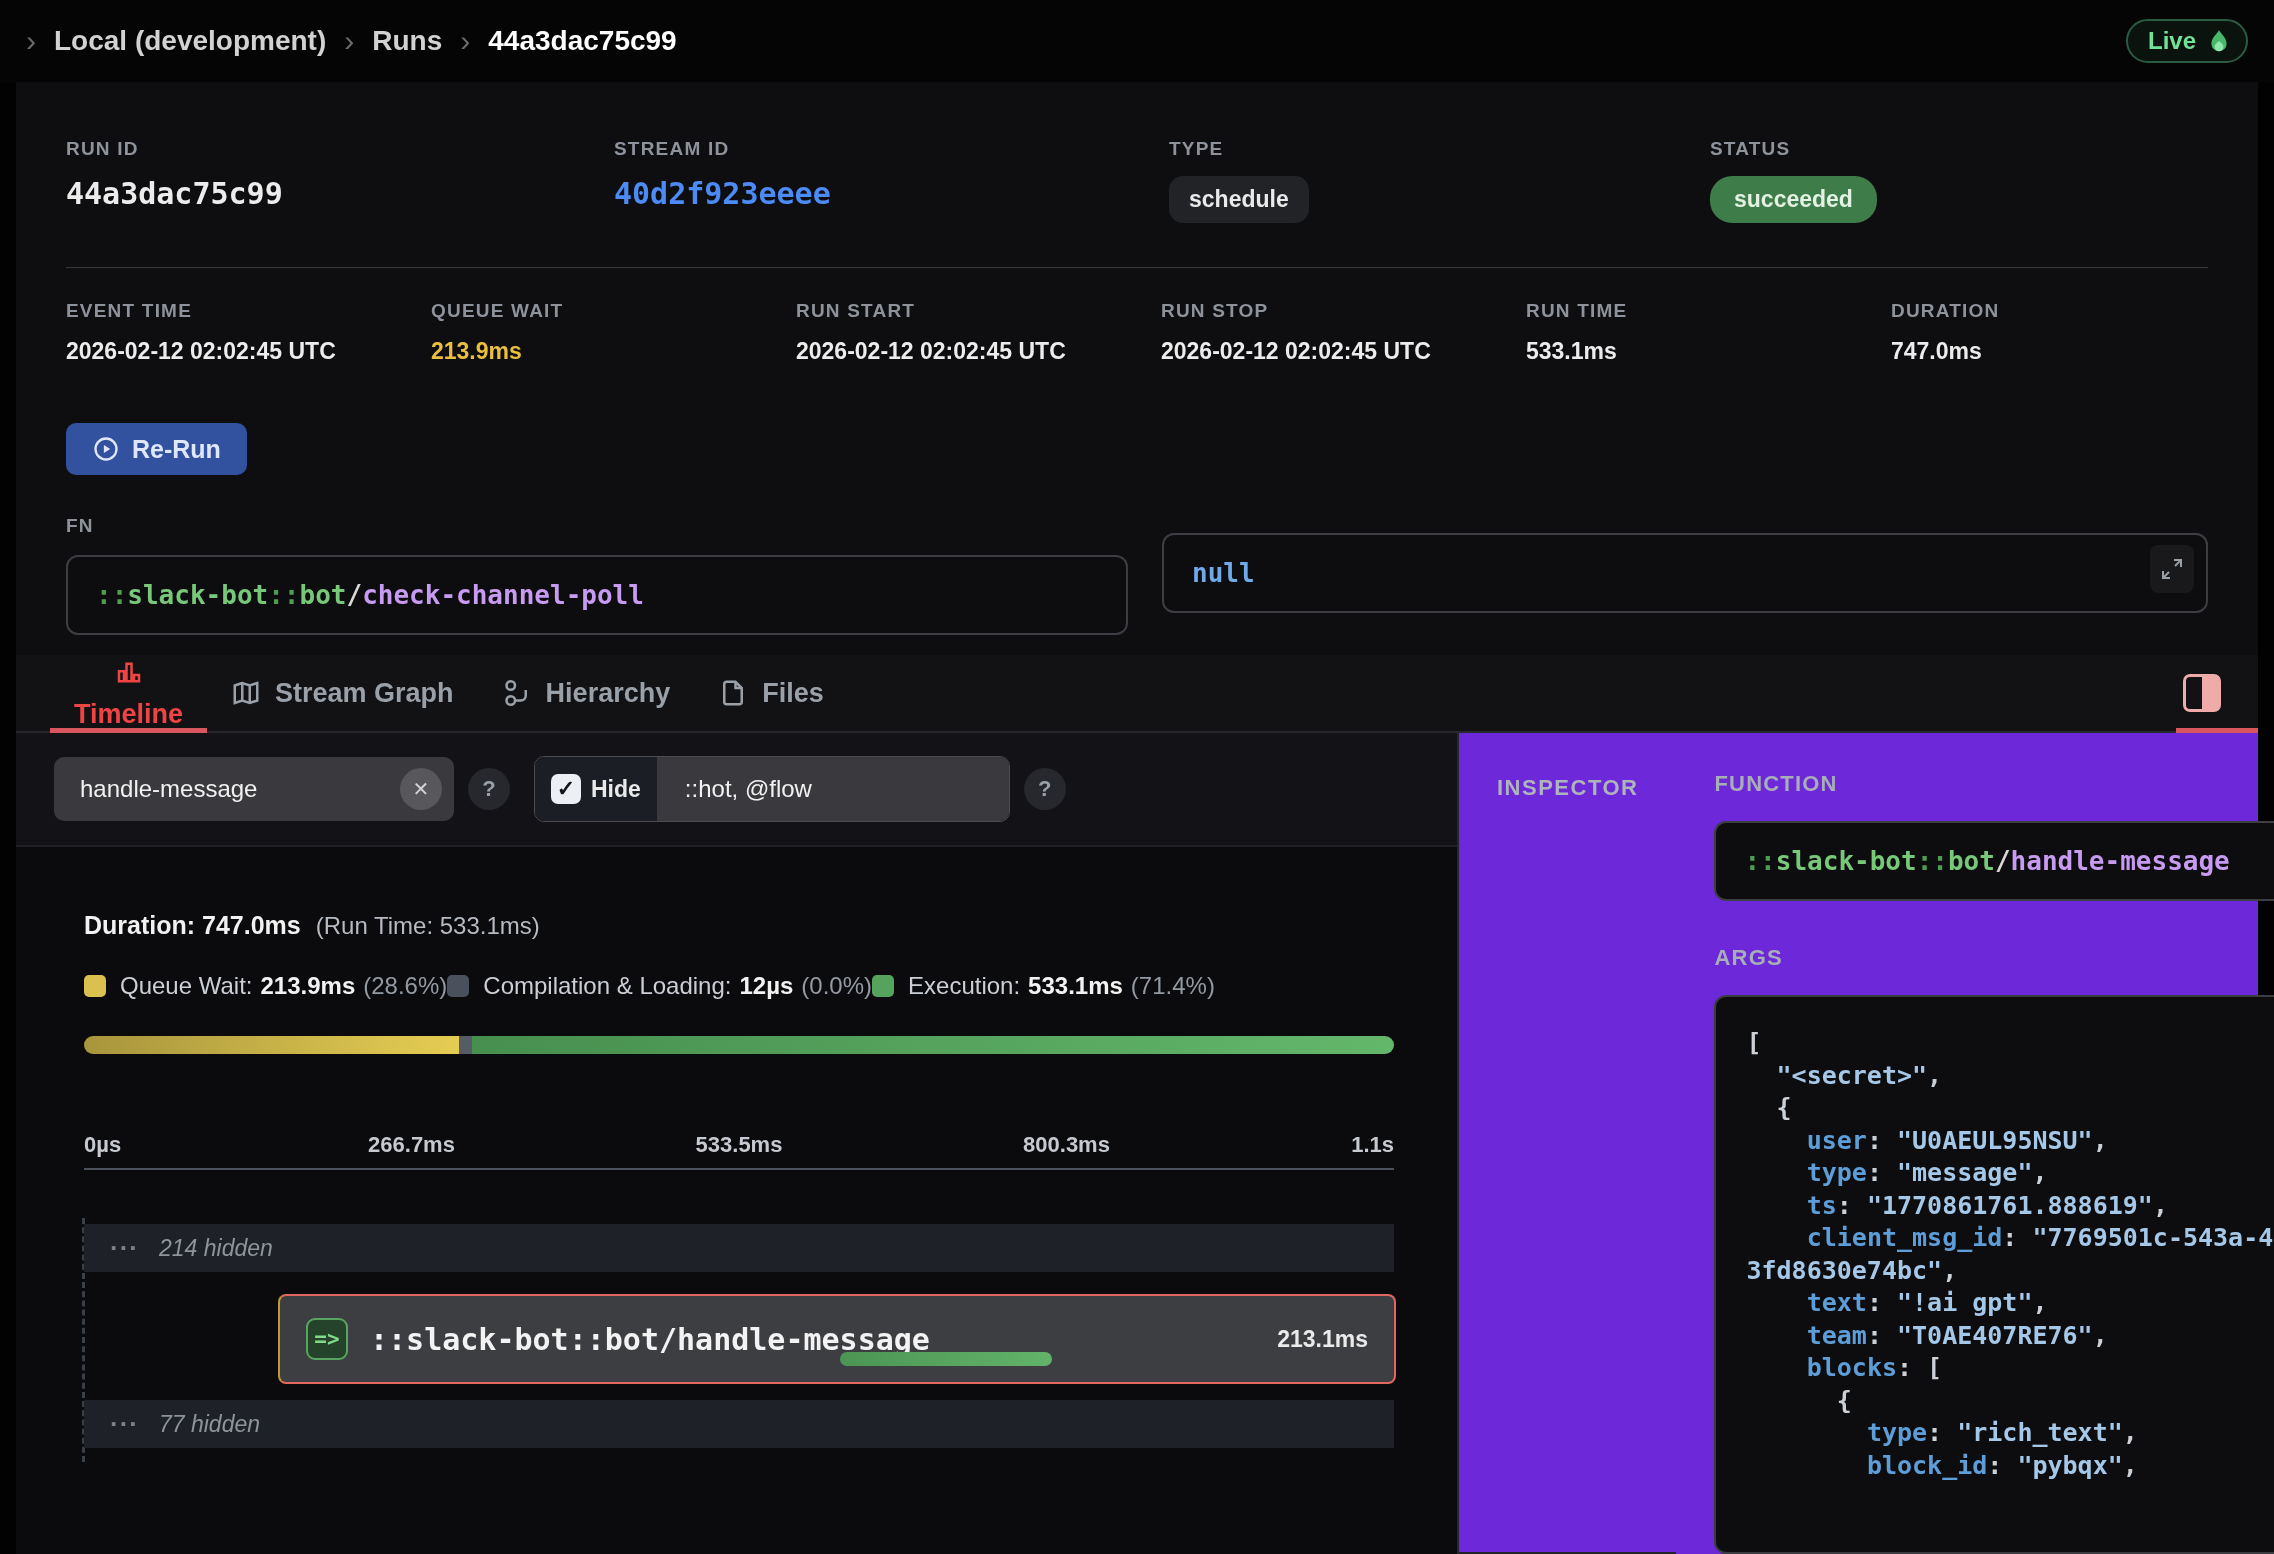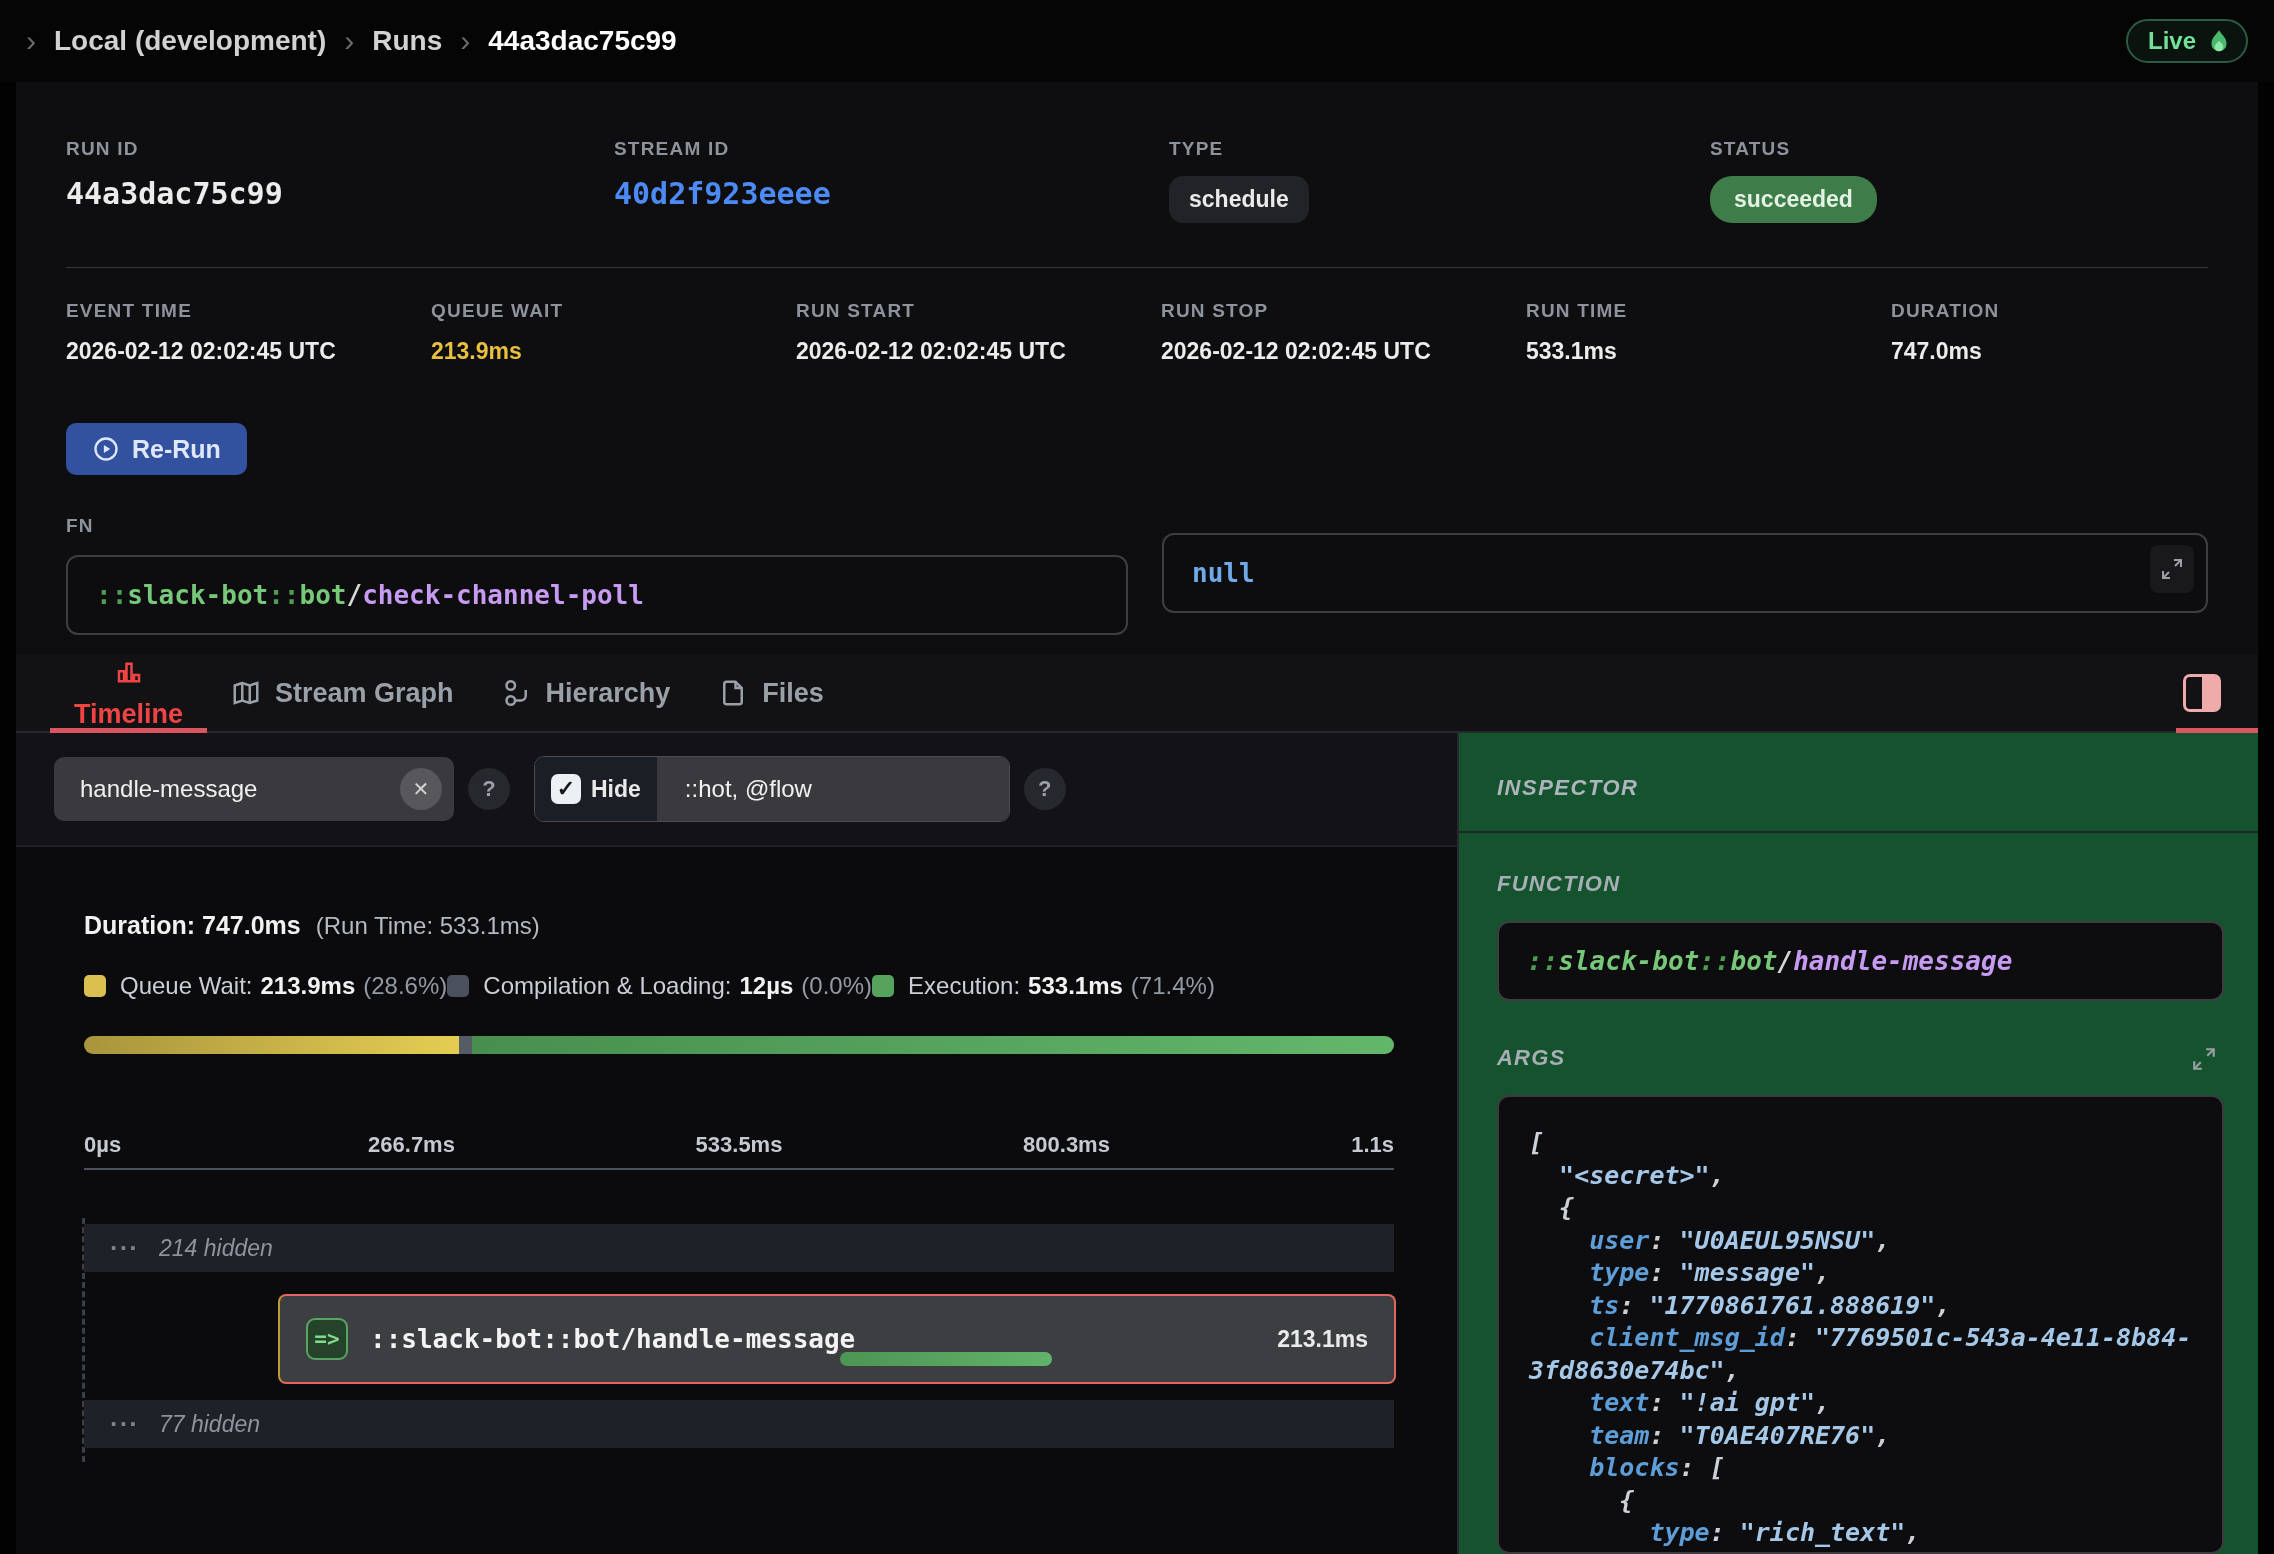--- a/index.html
+++ b/index.html
@@ -99,26 +99,26 @@
               cursor:pointer;position:relative;}
   .h-dots{color:#7d828b;font-size:26px;font-weight:700;letter-spacing:1px;}
   .h-label{color:#8e939c;font-size:23px;font-style:italic;}
   .span-row{margin:22px 0 16px;height:90px;position:relative;}
   .span-box{position:absolute;left:194px;width:1118px;top:0;bottom:0;background:#3d3e42;
             border:2px solid #e2685f;border-left-color:#bd9a33;border-radius:8px;display:flex;
             align-items:center;padding:0 26px;gap:22px;box-sizing:border-box;cursor:pointer;}
   .span-badge{width:42px;height:42px;border-radius:9px;background:#25432a;border:2px solid #58a562;
               color:#80da8b;font-family:"DejaVu Sans Mono",monospace;font-size:21px;font-weight:700;
               display:grid;place-items:center;box-sizing:border-box;}
-  .span-fn{flex:1;font-family:"DejaVu Sans Mono",monospace;font-size:26px;font-weight:700;color:#f3f3f3;}
+  .span-fn{flex:1;font-family:"DejaVu Sans Mono",monospace;font-size:30px;font-weight:700;color:#f3f3f3;}
   .span-dur{font-size:23px;font-weight:700;color:#eaeaea;}
   .exec-bar{position:absolute;bottom:16px;height:14px;border-radius:7px;
             background:linear-gradient(90deg,#4c9554,#62b36a);}
   
-  .inspector{flex:1;background:#14532d;display:flex;flex-direction:column;min-width:0;font-style:italic;}
+  .inspector{flex:1;background:#6d28d9;display:flex;flex-direction:row;min-width:0;}
   .insp-head{padding:42px 38px 30px;font-size:22px;font-weight:700;letter-spacing:1.5px;color:#aeb4bc;
              border-bottom:2px solid #222428;}
   .insp-body{padding:38px 34px 0 38px;flex:1;min-height:0;display:flex;flex-direction:column;}
   .sec-label{font-size:22px;font-weight:700;letter-spacing:1.2px;color:#a8aeb6;}
   .args-row{margin-top:44px;display:flex;align-items:flex-start;justify-content:space-between;}
   .args-expand{width:40px;height:40px;display:grid;place-items:center;color:#9aa0a6;cursor:pointer;margin-top:-6px;}
   .argsbox{margin-top:16px;border:2px solid #3a3c40;border-radius:12px;padding:30px 30px;flex:1;
            overflow:hidden;font-family:"DejaVu Sans Mono",monospace;font-size:25px;font-weight:700;
            line-height:32.5px;background:#0d0d0f;}
   .jline{white-space:pre;}

